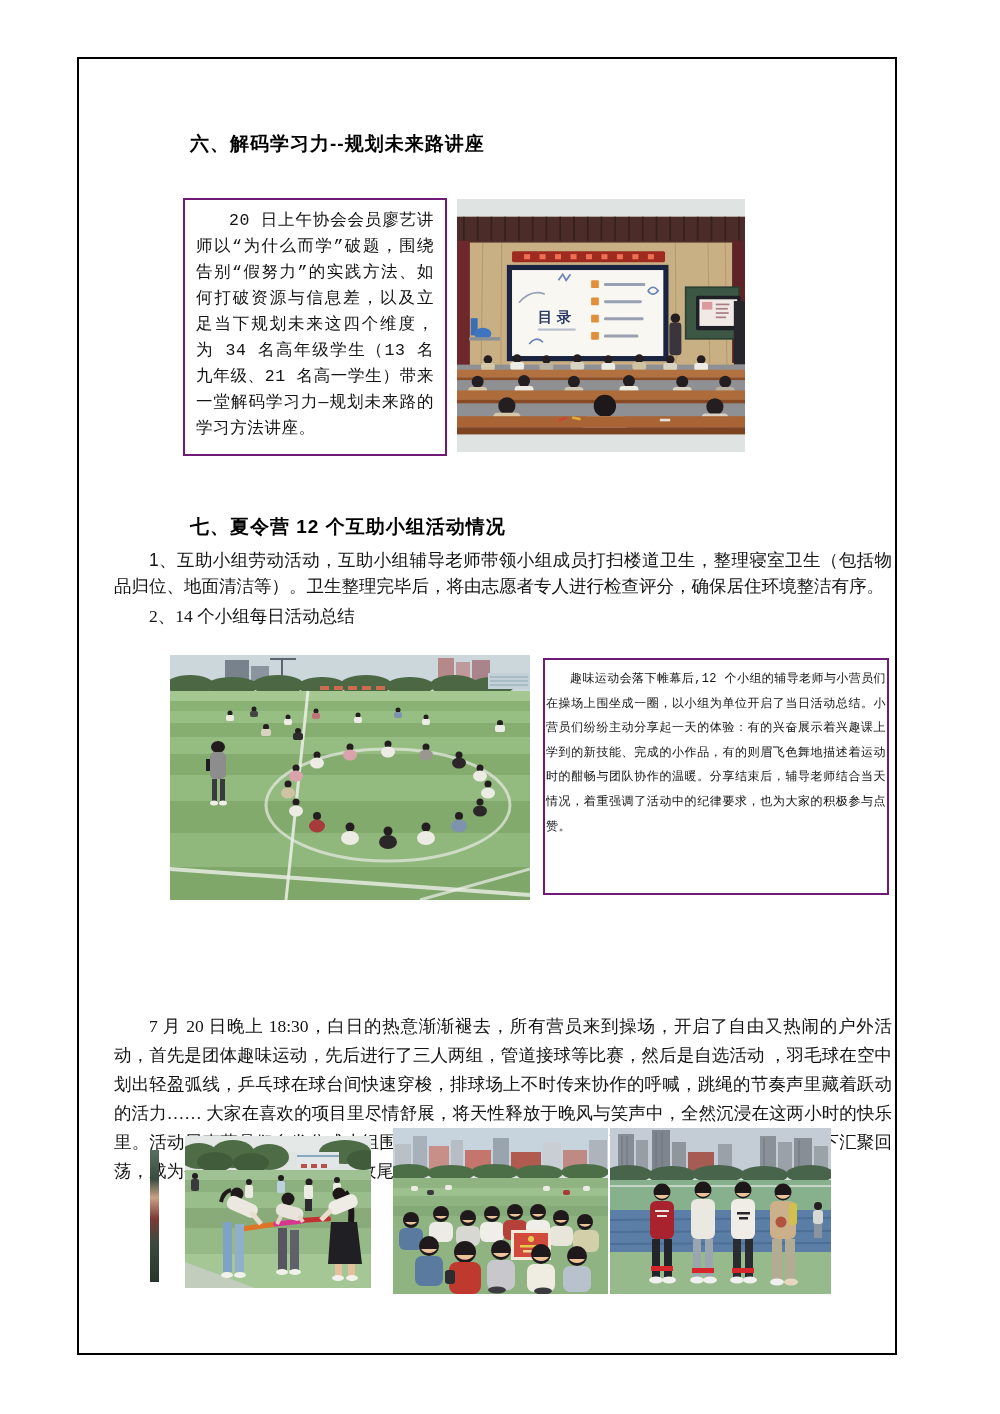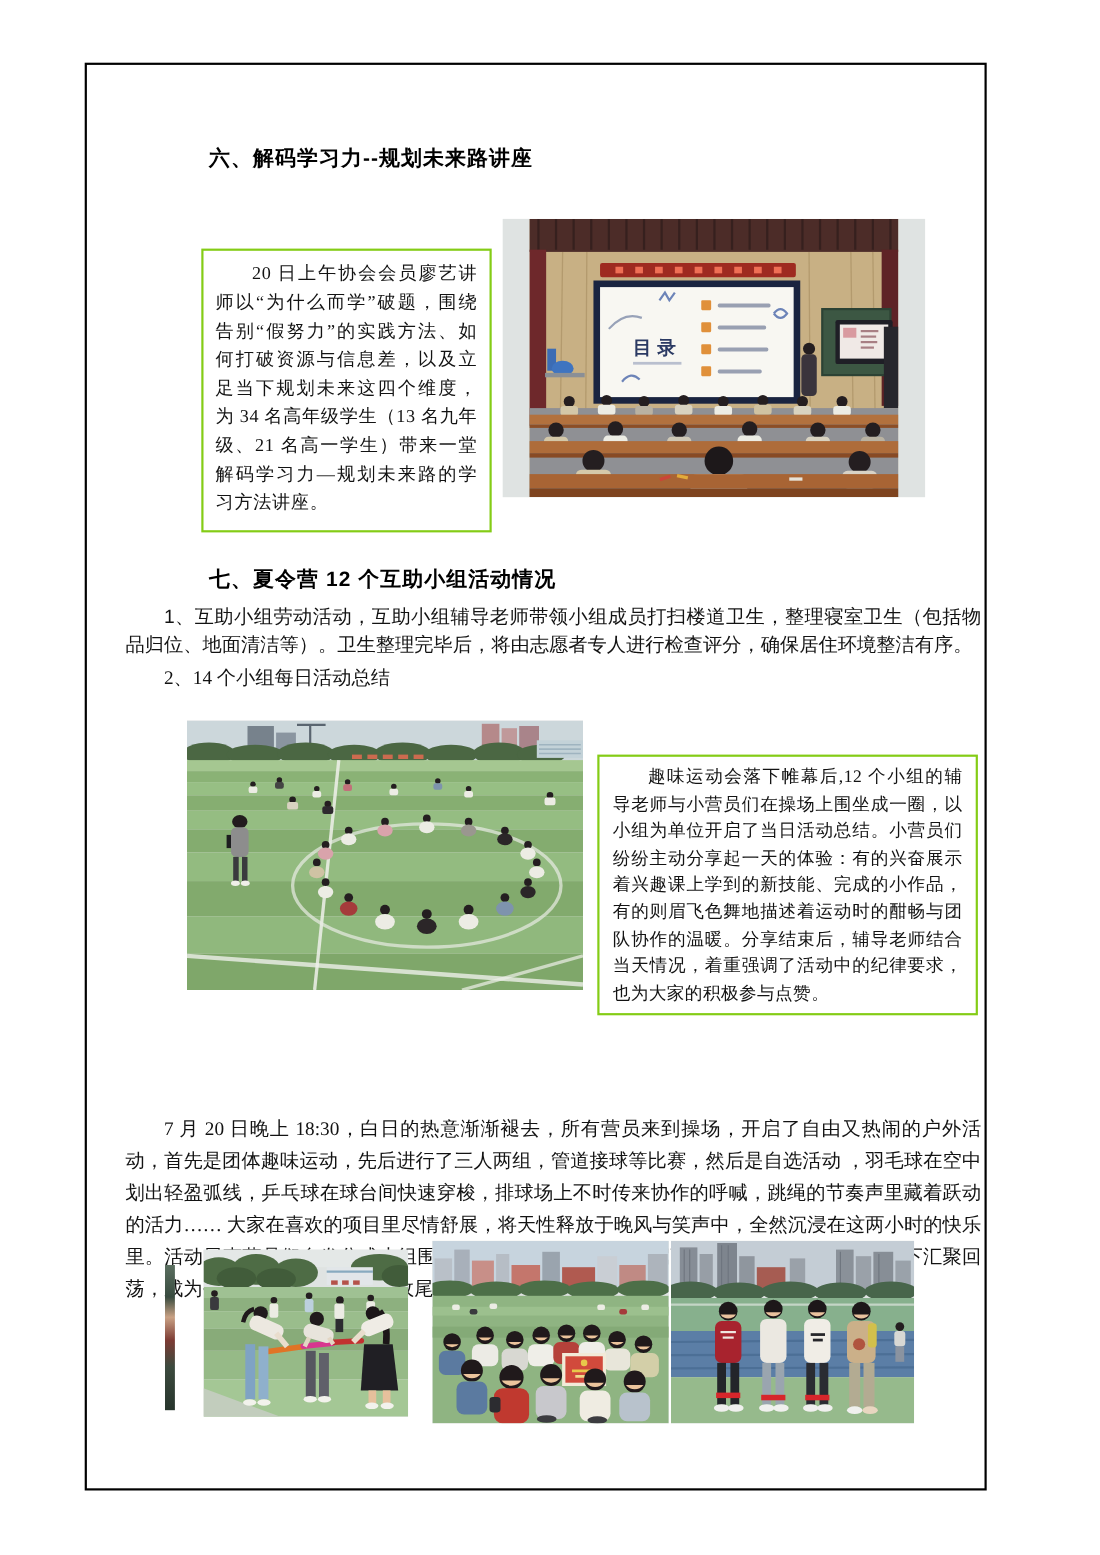--- a/index.html
+++ b/index.html
@@ -11,27 +11,27 @@
   .page{
     position:absolute;left:77px;top:57px;width:816px;height:1294px;
     border:2px solid #000;background:#fff;
   }
   .abs{position:absolute;}
   .heading{
     font-family:"Liberation Sans","DejaVu Sans",sans-serif;
     font-weight:700;font-size:19px;letter-spacing:1px;color:#000;white-space:nowrap;
   }
   .sidebox{
-    border:2px solid #84cc16;background:#fff;box-sizing:border-box;
-    font-family:Liberation Serif, serif;
-    text-align:justify;color:#131313;margin-top:28px;
+    border:2px solid #701a75;background:#fff;box-sizing:border-box;
+    font-family:Liberation Mono, monospace;
+    text-align:justify;color:#131313;
   }
   .sidebox .inner{display:block;text-indent:2em;}
   .box1{font-size:16.5px;line-height:26px;padding:8px 11px;letter-spacing:0.6px;}
-  .box2{font-size:16px;line-height:24.6px;padding:7px 12px;letter-spacing:0.4px;}
+  .box2{font-size:12px;line-height:24.6px;padding:7px 1px;letter-spacing:0.4px;}
   .para{
     font-size:17.5px;color:#131313;text-align:justify;
     font-family:"Liberation Serif","DejaVu Serif",serif;
   }
   .para p{margin:4px;text-indent:2em;}
   .p1{line-height:26px;}
   .p2{line-height:29px;}
   .lead-hei{font-family:"Liberation Sans","DejaVu Sans",sans-serif;font-weight:500;}
   .photo{overflow:hidden;background:#dfe3e2;}
   .photo svg{display:block;width:100%;height:100%;}
@@ -43,21 +43,21 @@
 <body>
 
 <div class="page">
 
   <div class="abs heading" style="left:111px;top:72px;">六、解码学习力--规划未来路讲座</div>
 
   <div class="abs sidebox box1" style="left:104px;top:139px;width:264px;height:258px;">
     <span class="inner">20 日上午协会会员廖艺讲师以“为什么而学”破题，围绕告别“假努力”的实践方法、如何打破资源与信息差，以及立足当下规划未来这四个维度，为 34 名高年级学生（13 名九年级、21 名高一学生）带来一堂解码学习力—规划未来路的学习方法讲座。</span>
   </div>
 
-  <div class="abs photo" style="left:378px;top:140px;width:384px;height:253px;">
+  <div class="abs photo" style="left:378px;top:140px;width:288px;height:253px;">
     <svg viewBox="0 0 335 253">
       <rect x="0" y="0" width="335" height="253" fill="#c8b084"></rect>
       <g stroke="#b39a6e" stroke-width="1.2">
         <line x1="30" y1="30" x2="28" y2="175"></line>
           <line x1="52" y1="30" x2="51" y2="175"></line>
         <line x1="254" y1="30" x2="255" y2="175"></line>
           <line x1="292" y1="30" x2="294" y2="175"></line>
         <line x1="312" y1="30" x2="314" y2="175"></line>
       </g>
       <rect x="0" y="0" width="335" height="30" fill="#4c2c28"></rect>

